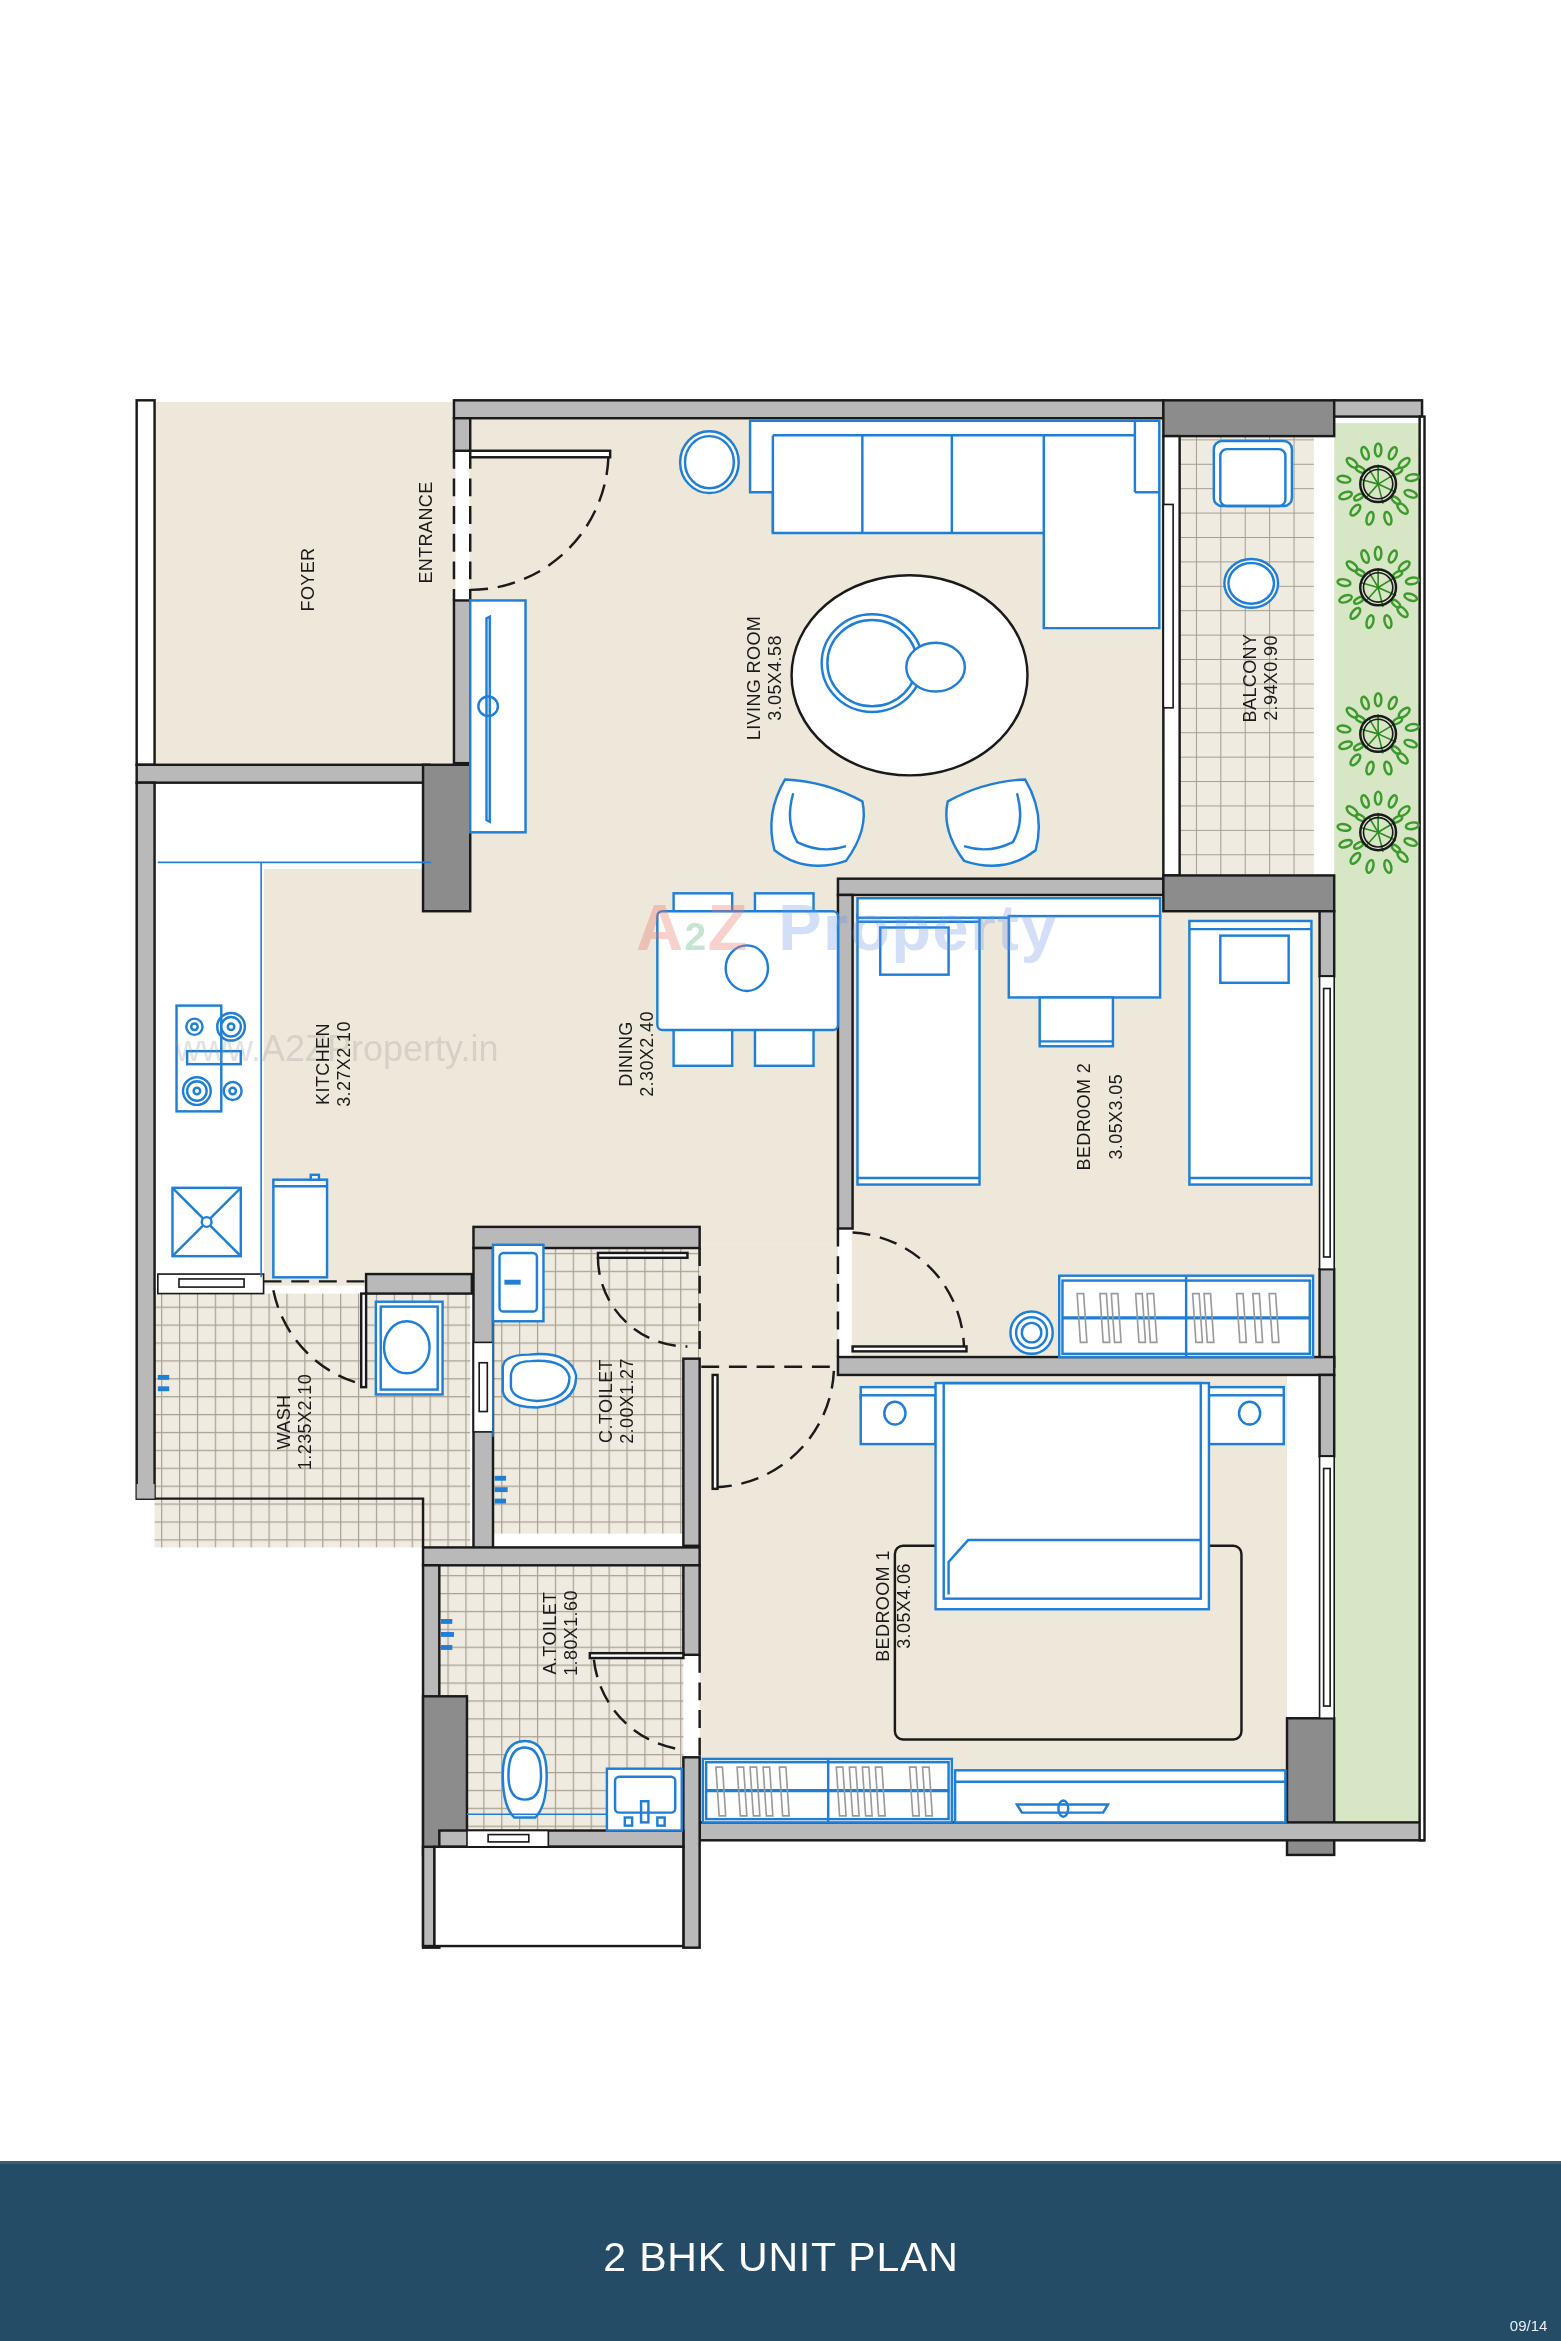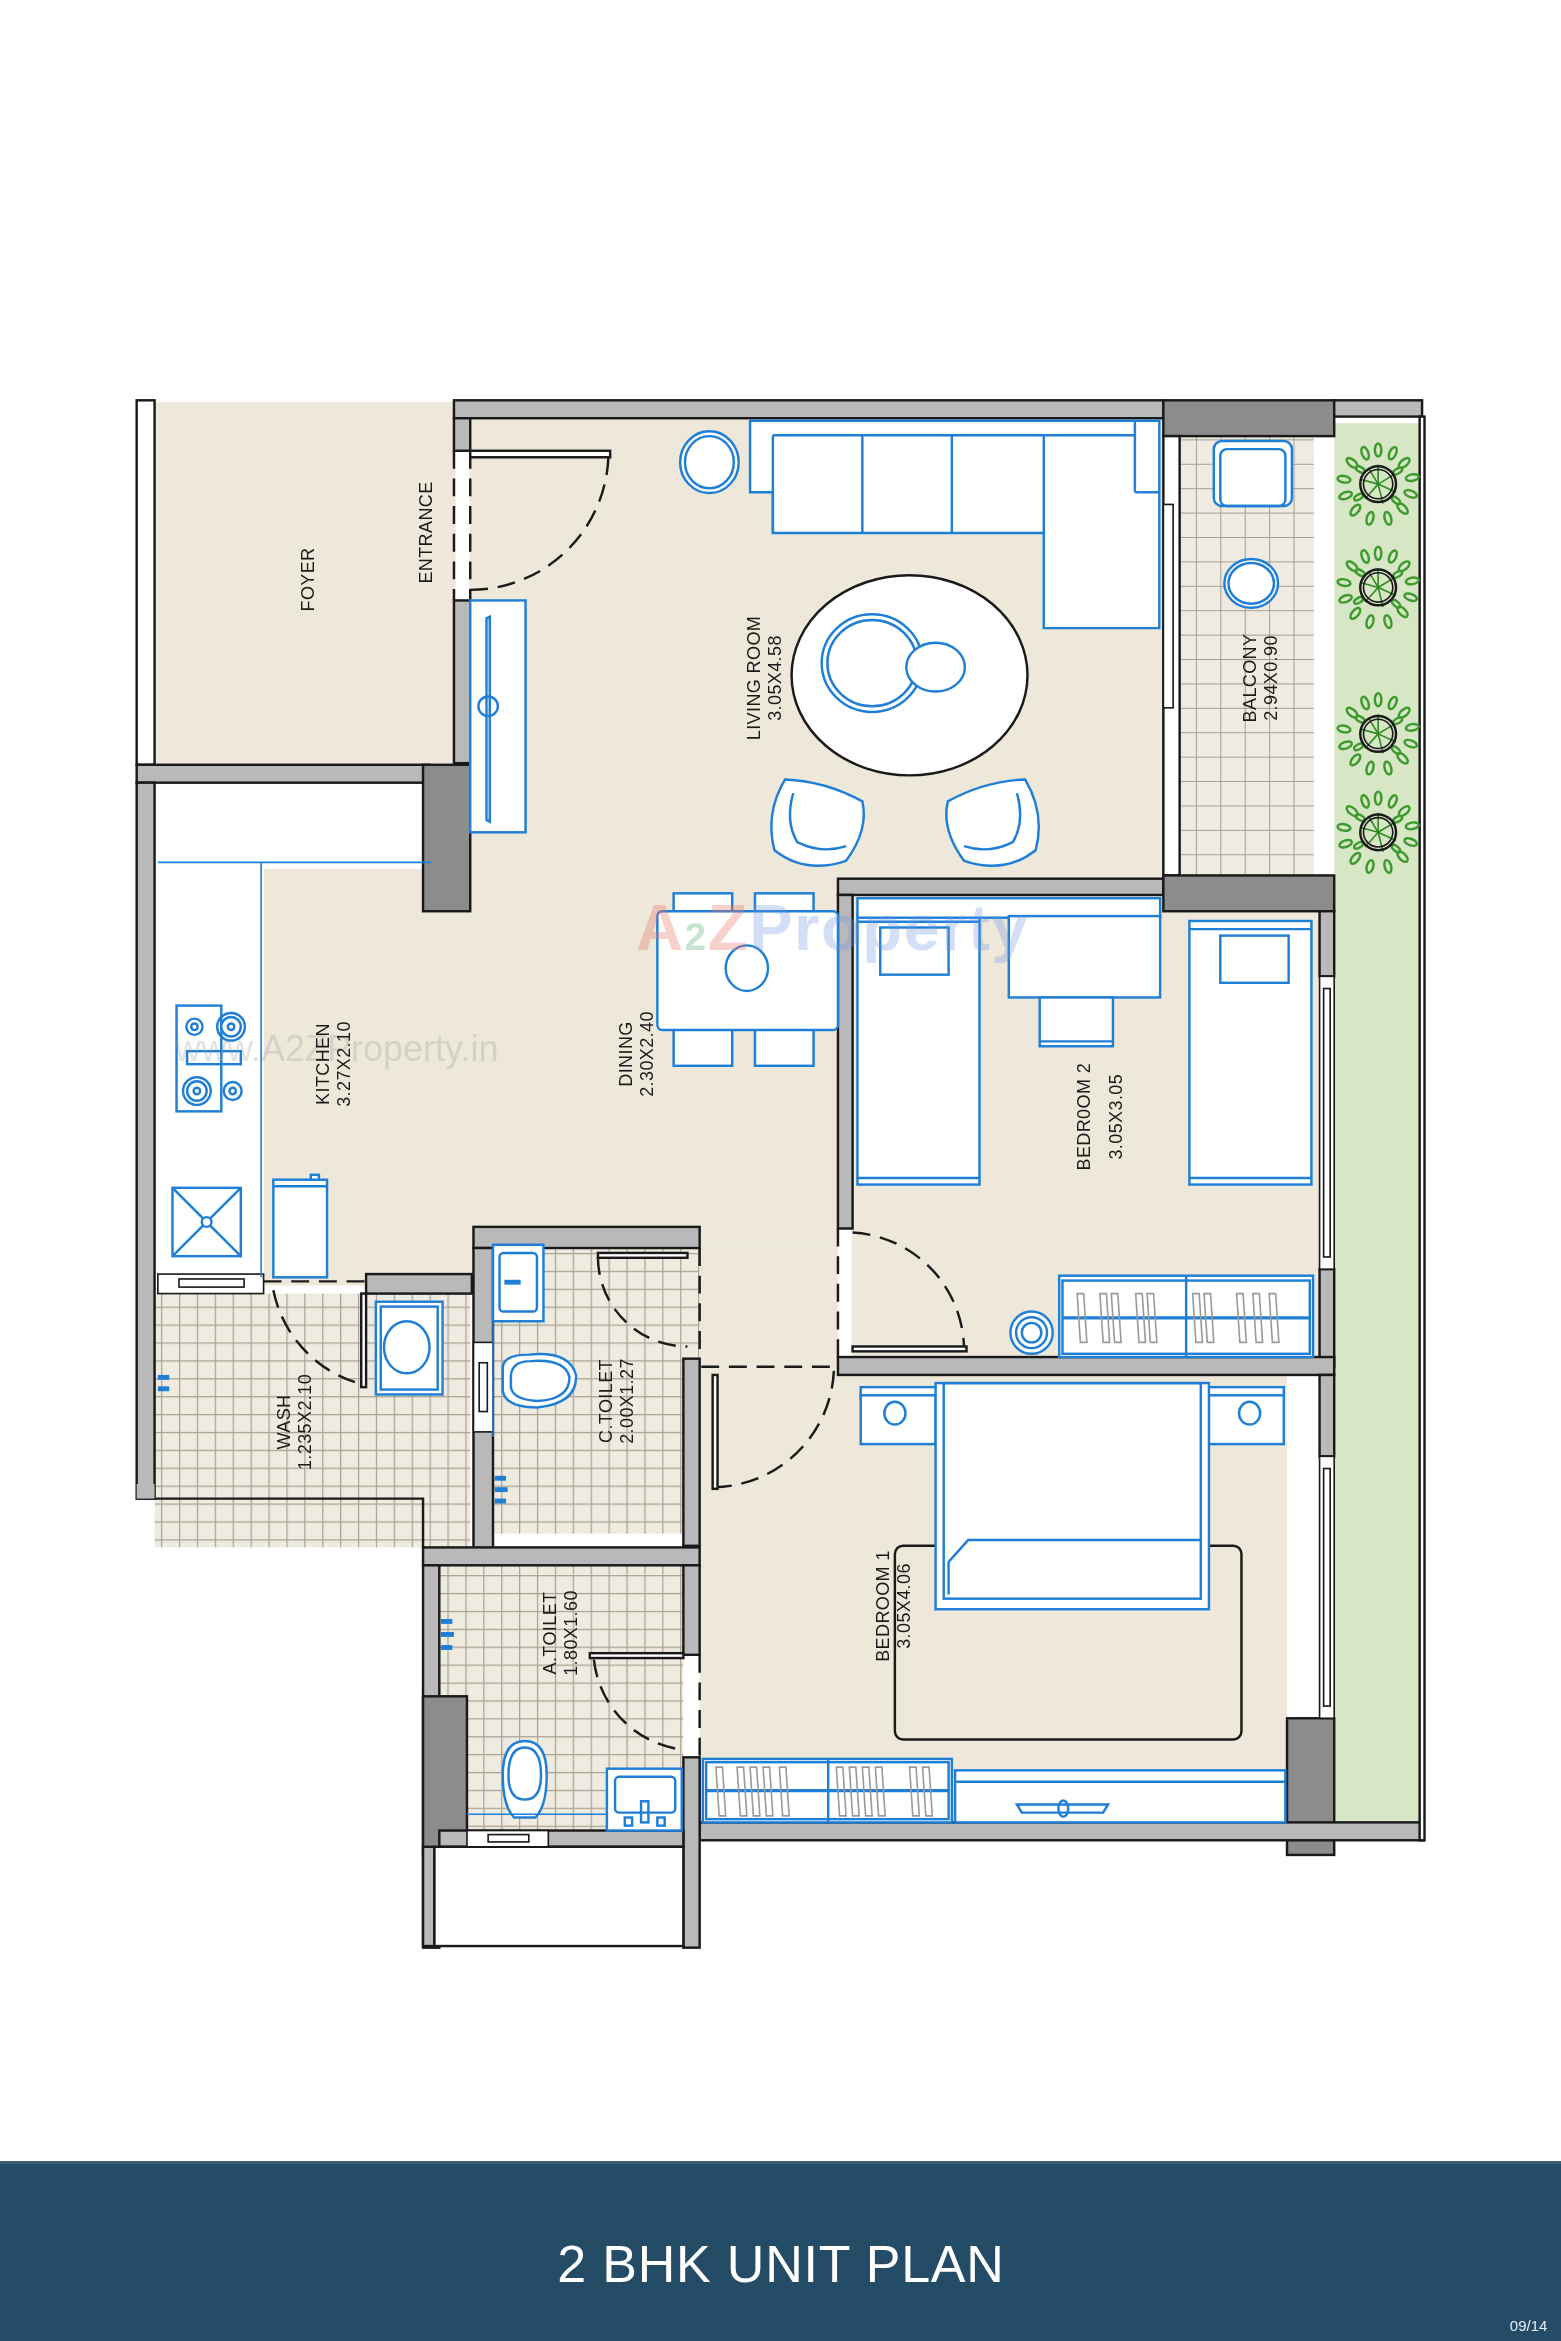--- a/index.html
+++ b/index.html
@@ -4,21 +4,21 @@
 <style>
   html,body{margin:0;padding:0;background:#ffffff;}
   body{width:1562px;height:2342px;position:relative;overflow:hidden;font-family:"Liberation Sans",sans-serif;}
   #plan{position:absolute;left:0;top:0;width:1562px;height:2156px;}
   .rlabel{position:absolute;transform-origin:center center;white-space:nowrap;text-align:center;color:#1a1a1a;font-family:"Liberation Sans",sans-serif;font-size:18px;line-height:21px;letter-spacing:0.4px;}
   .rlabel span{display:block;}
   .wm{position:absolute;white-space:nowrap;font-family:"Liberation Sans",sans-serif;pointer-events:none;}
   .wm-url{font-size:36px;color:rgba(150,150,150,0.28);}
   .wm-logo{font-size:65px;font-weight:bold;letter-spacing:1.6px;}
   .footer{position:absolute;left:0;top:2161px;width:1562px;height:181px;background:#244c66;border-top:3.3px solid #3e5e72;}
-  .footer-title{position:absolute;left:0;width:100%;top:70px;text-align:center;color:#ffffff;font-size:52px;letter-spacing:0.8px;font-family:"Liberation Sans",sans-serif;}
+  .footer-title{position:absolute;left:0;width:100%;top:70px;text-align:center;color:#ffffff;font-size:41px;letter-spacing:0.8px;font-family:"Liberation Sans",sans-serif;}
   .page-num{position:absolute;right:14.6px;bottom:11.4px;color:#e6eef4;font-size:15px;font-family:"Liberation Sans",sans-serif;}
 </style>
 </head>
 <body>
 
 <svg id="plan" viewBox="0 0 1920 2650" xmlns="http://www.w3.org/2000/svg">
   <defs>
     <pattern id="tiles" width="22" height="22" patternUnits="userSpaceOnUse">
       <rect width="22" height="22" fill="#efebe0"></rect>
       <path d="M0 0.5 H22 M0.5 0 V22" stroke="#a9a293" stroke-width="2" fill="none"></path>
@@ -365,21 +365,21 @@
 
   <g>
     <use href="#plant" x="1694" y="595"></use>
     <use href="#plant" x="1694" y="722"></use>
     <use href="#plant" x="1694" y="902"></use>
     <use href="#plant" x="1694" y="1023"></use>
   </g>
 </svg>
 
 <div class="wm wm-logo" style="left:636px;top:890px;">
-  <span style="color:rgba(235,120,110,0.35)">A</span><span style="color:rgba(90,180,120,0.35);font-size:39px">2</span><span style="color:rgba(235,120,110,0.35)">Z</span><span style="color:rgba(110,150,230,0.30);margin-left:0">Property</span>
+  <span style="color:rgba(235,120,110,0.35)">A</span><span style="color:rgba(90,180,120,0.35);font-size:39px">2</span><span style="color:rgba(235,120,110,0.35)">Z</span><span style="color:rgba(110,150,230,0.30);margin-left:29px">Property</span>
 </div>
 <div class="wm wm-url" style="left:175px;top:1028px;">www.A2ZProperty.in</div>
 
 <div class="rlabel" style="left:259px;top:569px;width:98px;transform:rotate(-90deg);">
   <span>FOYER</span>
 </div>
 <div class="rlabel" style="left:373px;top:522px;width:106px;transform:rotate(-90deg);">
   <span>ENTRANCE</span>
 </div>
 <div class="rlabel" style="left:700px;top:657px;width:130px;transform:rotate(-90deg);">

